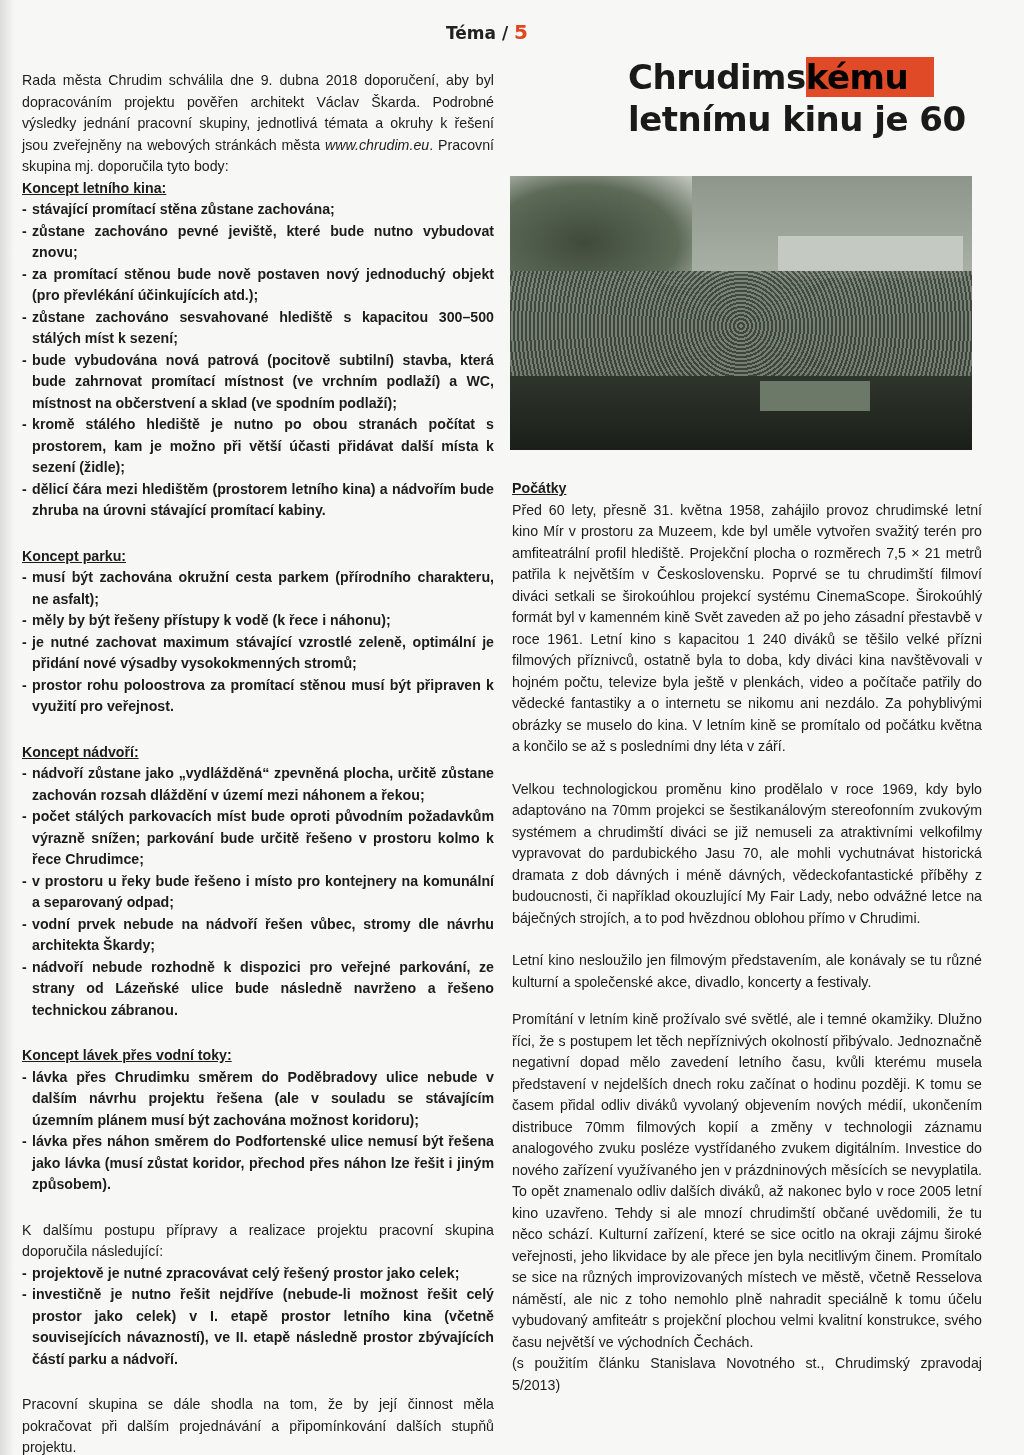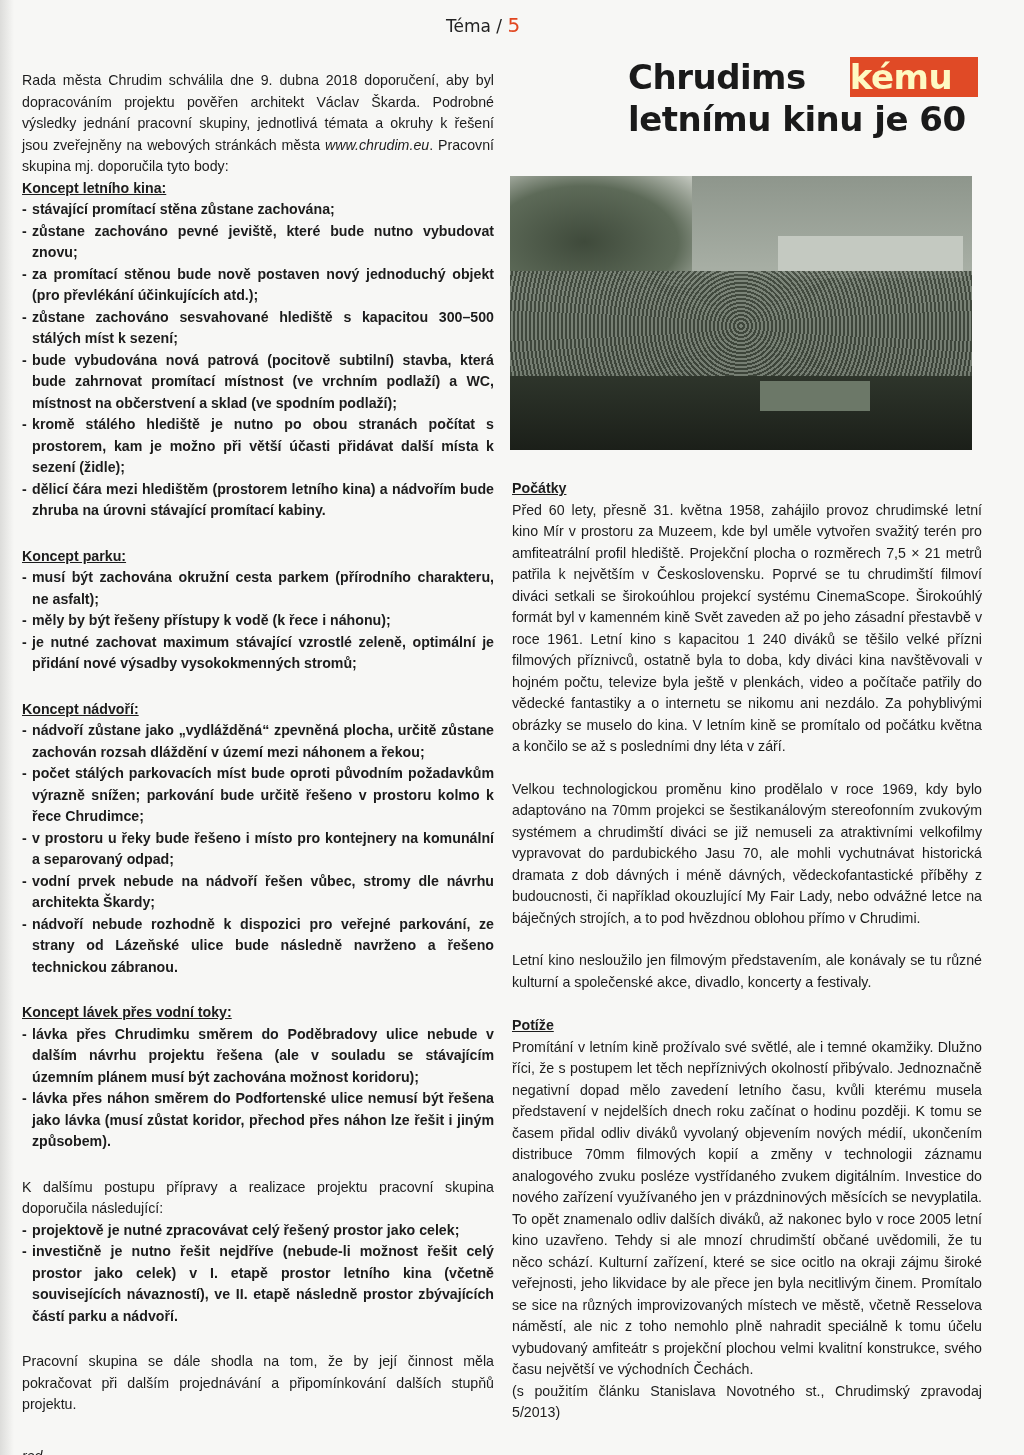--- a/index.html
+++ b/index.html
@@ -8,34 +8,34 @@
     background: #f7f7f5;
     font-family: "Liberation Sans", "DejaVu Sans", sans-serif;
     color: #1c1c1c;
     position: relative;
   }
   .page-shadow {
     position: absolute; left: 0; top: 0; width: 14px; height: 1455px;
     background: linear-gradient(to right, #dcdcda, #f7f7f5);
   }
   .page-header {
-    position: absolute; top: 13px; left: 446px;
-    font-family: "DejaVu Sans", sans-serif; font-weight: normal; font-size: 17px;
+    position: absolute; top: 20px; left: 446px;
+    font-family: "DejaVu Sans", sans-serif; font-weight: bold; font-size: 17px;
     color: #222;
     text-align: right;
   }
   .page-header .num { color: #e1461f; font-size: 20px; }
 
   .headline {
     position: absolute; top: 56px; left: 628px;
     font-family: "DejaVu Sans", sans-serif; font-weight: bold;
     font-size: 34px; line-height: 42px; letter-spacing: -0.5px;
     color: #1a1a1a; white-space: nowrap;
   }
-  .headline .hl { background: #e04a26; color: #fef9c3; padding-right: 26px; margin-left: 44px; }
+  .headline .hl { background: #e04a26; color: #000000; padding-right: 26px; }
 
   .col-left {
     position: absolute; left: 22px; top: 70px; width: 472px;
     font-size: 14.2px; line-height: 21.5px; text-align: justify;
   }
   .col-right {
     position: absolute; left: 512px; top: 478px; width: 470px;
     font-size: 14.2px; line-height: 21.5px; text-align: justify;
   }
   p { margin: 0; }
@@ -112,20 +112,21 @@
       <li>dělicí čára mezi hledištěm (prostorem letního kina) a nádvořím bude zhruba na úrovni stávající promítací kabiny.</li>
     </ul>
   </div>
 
   <div class="section">
     <div class="section-title">Koncept parku:</div>
     <ul class="dash">
       <li>musí být zachována okružní cesta parkem (přírodního charakteru, ne asfalt);</li>
       <li>měly by být řešeny přístupy k vodě (k řece i náhonu);</li>
       <li>je nutné zachovat maximum stávající vzrostlé zeleně, optimální je přidání nové výsadby vysokokmenných stromů;</li>
+      <li>prostor rohu poloostrova za promítací stěnou musí být připraven k využití pro veřejnost.</li>
     </ul>
   </div>
 
   <div class="section">
     <div class="section-title">Koncept nádvoří:</div>
     <ul class="dash">
       <li>nádvoří zůstane jako „vydlážděná“ zpevněná plocha, určitě zůstane zachován rozsah dláždění v území mezi náhonem a řekou;</li>
       <li>počet stálých parkovacích míst bude oproti původním požadavkům výrazně snížen; parkování bude určitě řešeno v prostoru kolmo k řece Chrudimce;</li>
       <li>v prostoru u řeky bude řešeno i místo pro kontejnery na komunální a separovaný odpad;</li>
       <li>vodní prvek nebude na nádvoří řešen vůbec, stromy dle návrhu architekta Škardy;</li>
@@ -159,18 +160,17 @@
   <div class="annex"></div>
   <div class="crowd"></div>
   <div class="ground"></div>
   <div class="lawn"></div>
 </div>
 
 <div class="col-right">
   <div class="section-title">Počátky</div>
   <p class="para">Před 60 lety, přesně 31. května 1958, zahájilo provoz chrudimské letní kino Mír v prostoru za Muzeem, kde byl uměle vytvořen svažitý terén pro amfiteatrální profil hlediště. Projekční plocha o rozměrech 7,5 × 21 metrů patřila k největším v Československu. Poprvé se tu chrudimští filmoví diváci setkali se širokoúhlou projekcí systému CinemaScope. Širokoúhlý formát byl v kamenném kině Svět zaveden až po jeho zásadní přestavbě v roce 1961. Letní kino s kapacitou 1 240 diváků se těšilo velké přízni filmových příznivců, ostatně byla to doba, kdy diváci kina navštěvovali v hojném počtu, televize byla ještě v plenkách, video a počítače patřily do vědecké fantastiky a o internetu se nikomu ani nezdálo. Za pohyblivými obrázky se muselo do kina. V letním kině se promítalo od počátku května a končilo se až s posledními dny léta v září.</p>
   <p class="para">Velkou technologickou proměnu kino prodělalo v roce 1969, kdy bylo adaptováno na 70mm projekci se šestikanálovým stereofonním zvukovým systémem a chrudimští diváci se již nemuseli za atraktivními velkofilmy vypravovat do pardubického Jasu 70, ale mohli vychutnávat historická dramata z dob dávných i méně dávných, vědeckofantastické příběhy z budoucnosti, či například okouzlující My Fair Lady, nebo odvážné letce na báječných strojích, a to pod hvězdnou oblohou přímo v Chrudimi.</p>
-  <p class="para" style="margin-bottom:22px">Letní kino nesloužilo jen filmovým představením, ale konávaly se tu různé kulturní a společenské akce, divadlo, koncerty a festivaly.</p>
+  <p class="para" style="margin-bottom:16px">Letní kino nesloužilo jen filmovým představením, ale konávaly se tu různé kulturní a společenské akce, divadlo, koncerty a festivaly.</p>
 
-  <div class="section-title">Potíže</div>
   <p>Promítání v letním kině prožívalo své světlé, ale i temné okamžiky. Dlužno říci, že s postupem let těch nepříznivých okolností přibývalo. Jednoznačně negativní dopad mělo zavedení letního času, kvůli kterému musela představení v nejdelších dnech roku začínat o hodinu později. K tomu se časem přidal odliv diváků vyvolaný objevením nových médií, ukončením distribuce 70mm filmových kopií a změny v technologii záznamu analogového zvuku posléze vystřídaného zvukem digitálním. Investice do nového zařízení využívaného jen v prázdninových měsících se nevyplatila. To opět znamenalo odliv dalších diváků, až nakonec bylo v roce 2005 letní kino uzavřeno. Tehdy si ale mnozí chrudimští občané uvědomili, že tu něco schází. Kulturní zařízení, které se sice ocitlo na okraji zájmu široké veřejnosti, jeho likvidace by ale přece jen byla necitlivým činem. Promítalo se sice na různých improvizovaných místech ve městě, včetně Resselova náměstí, ale nic z toho nemohlo plně nahradit speciálně k tomu účelu vybudovaný amfiteátr s projekční plochou velmi kvalitní konstrukce, svého času největší ve východních Čechách.</p>
   <p>(s použitím článku Stanislava Novotného st., Chrudimský zpravodaj 5/2013)</p>
 </div>
 
 </body></html>

